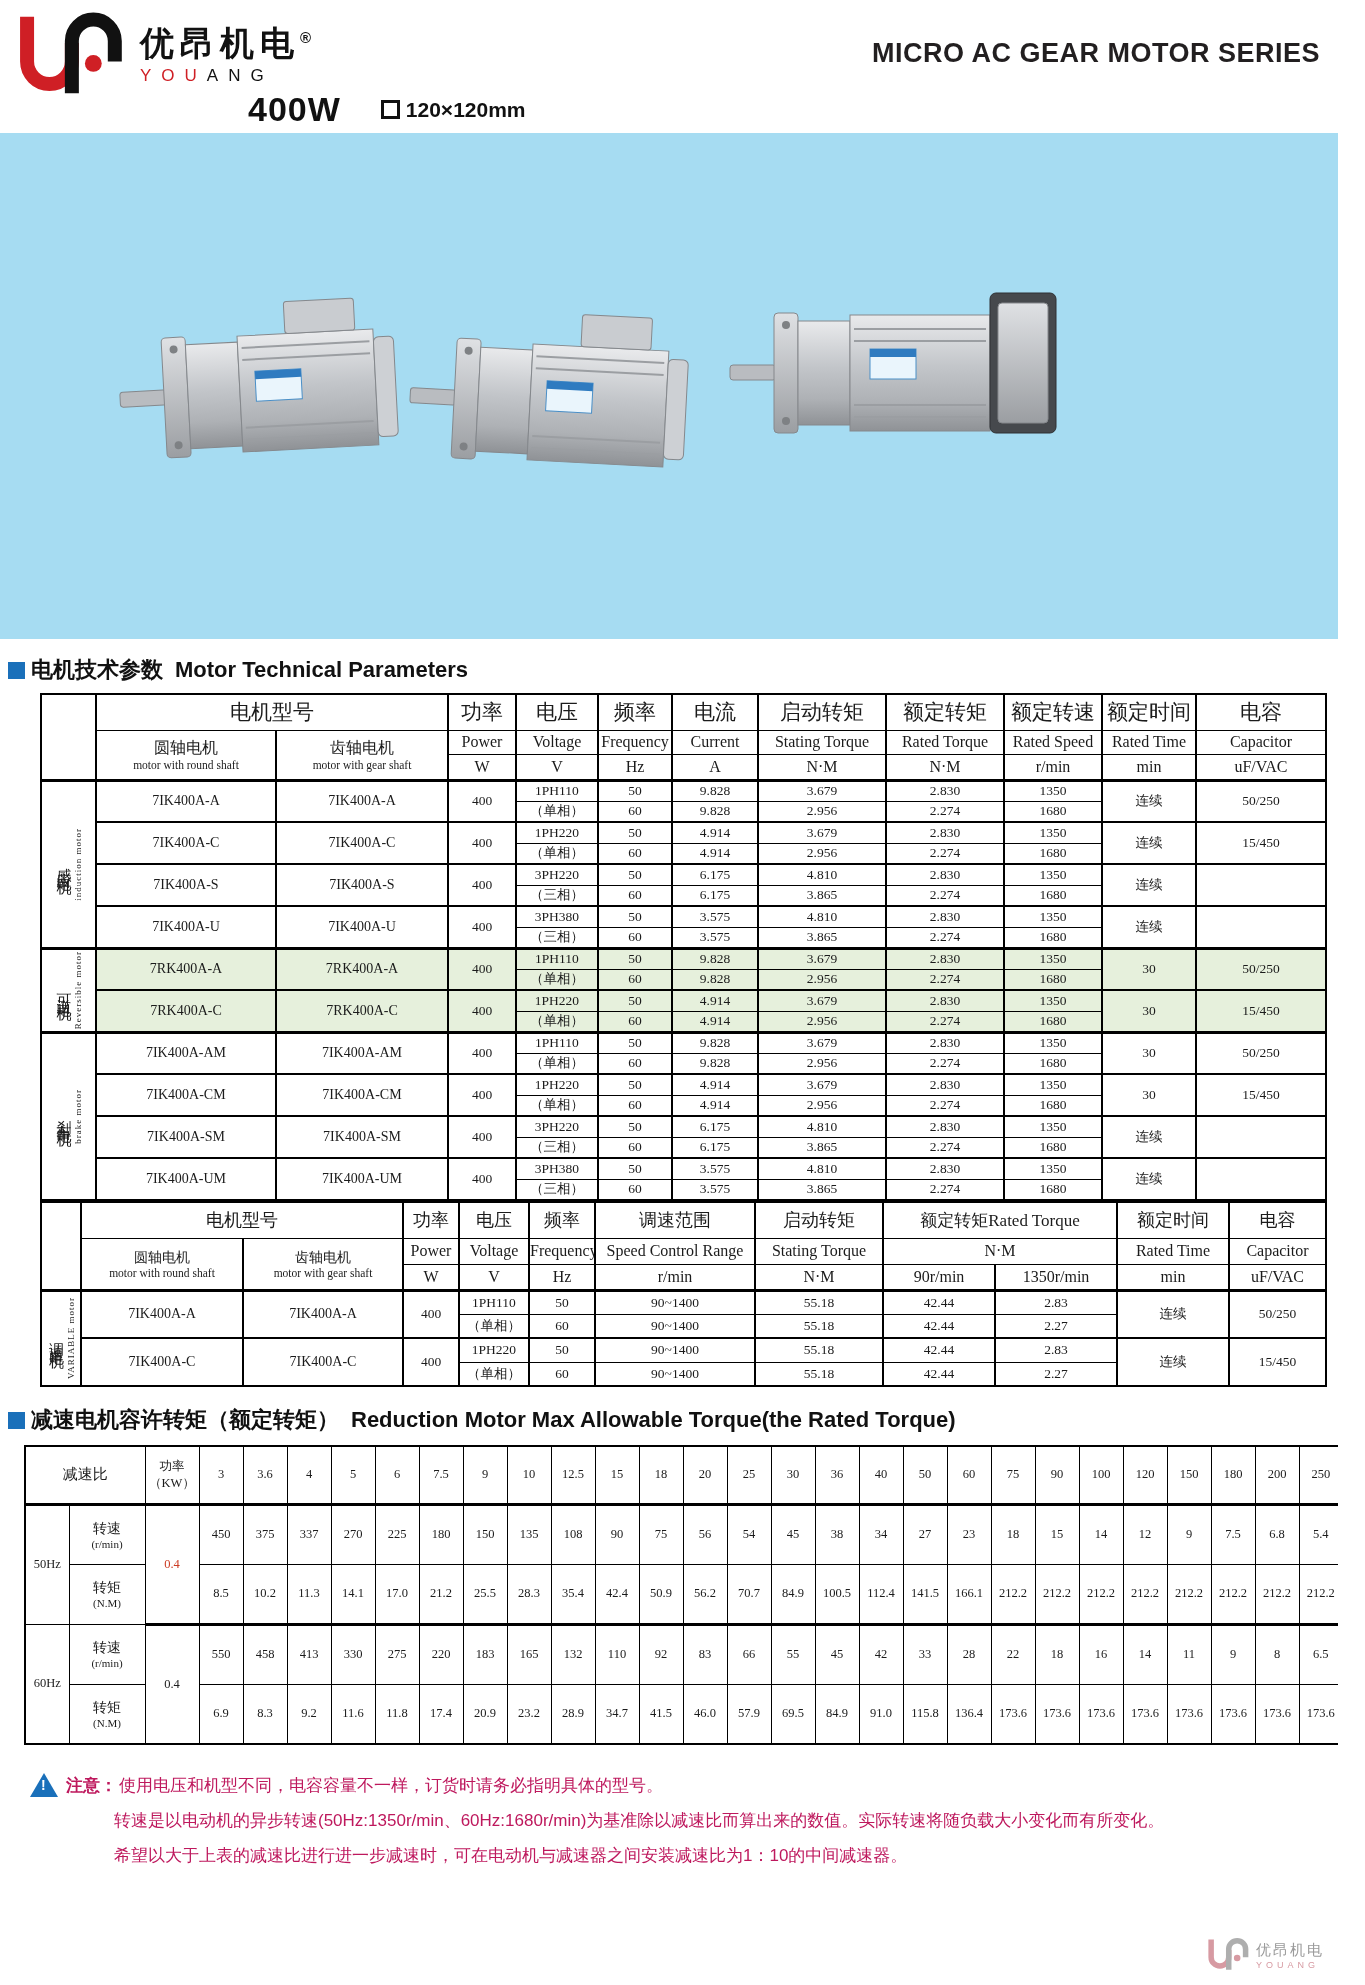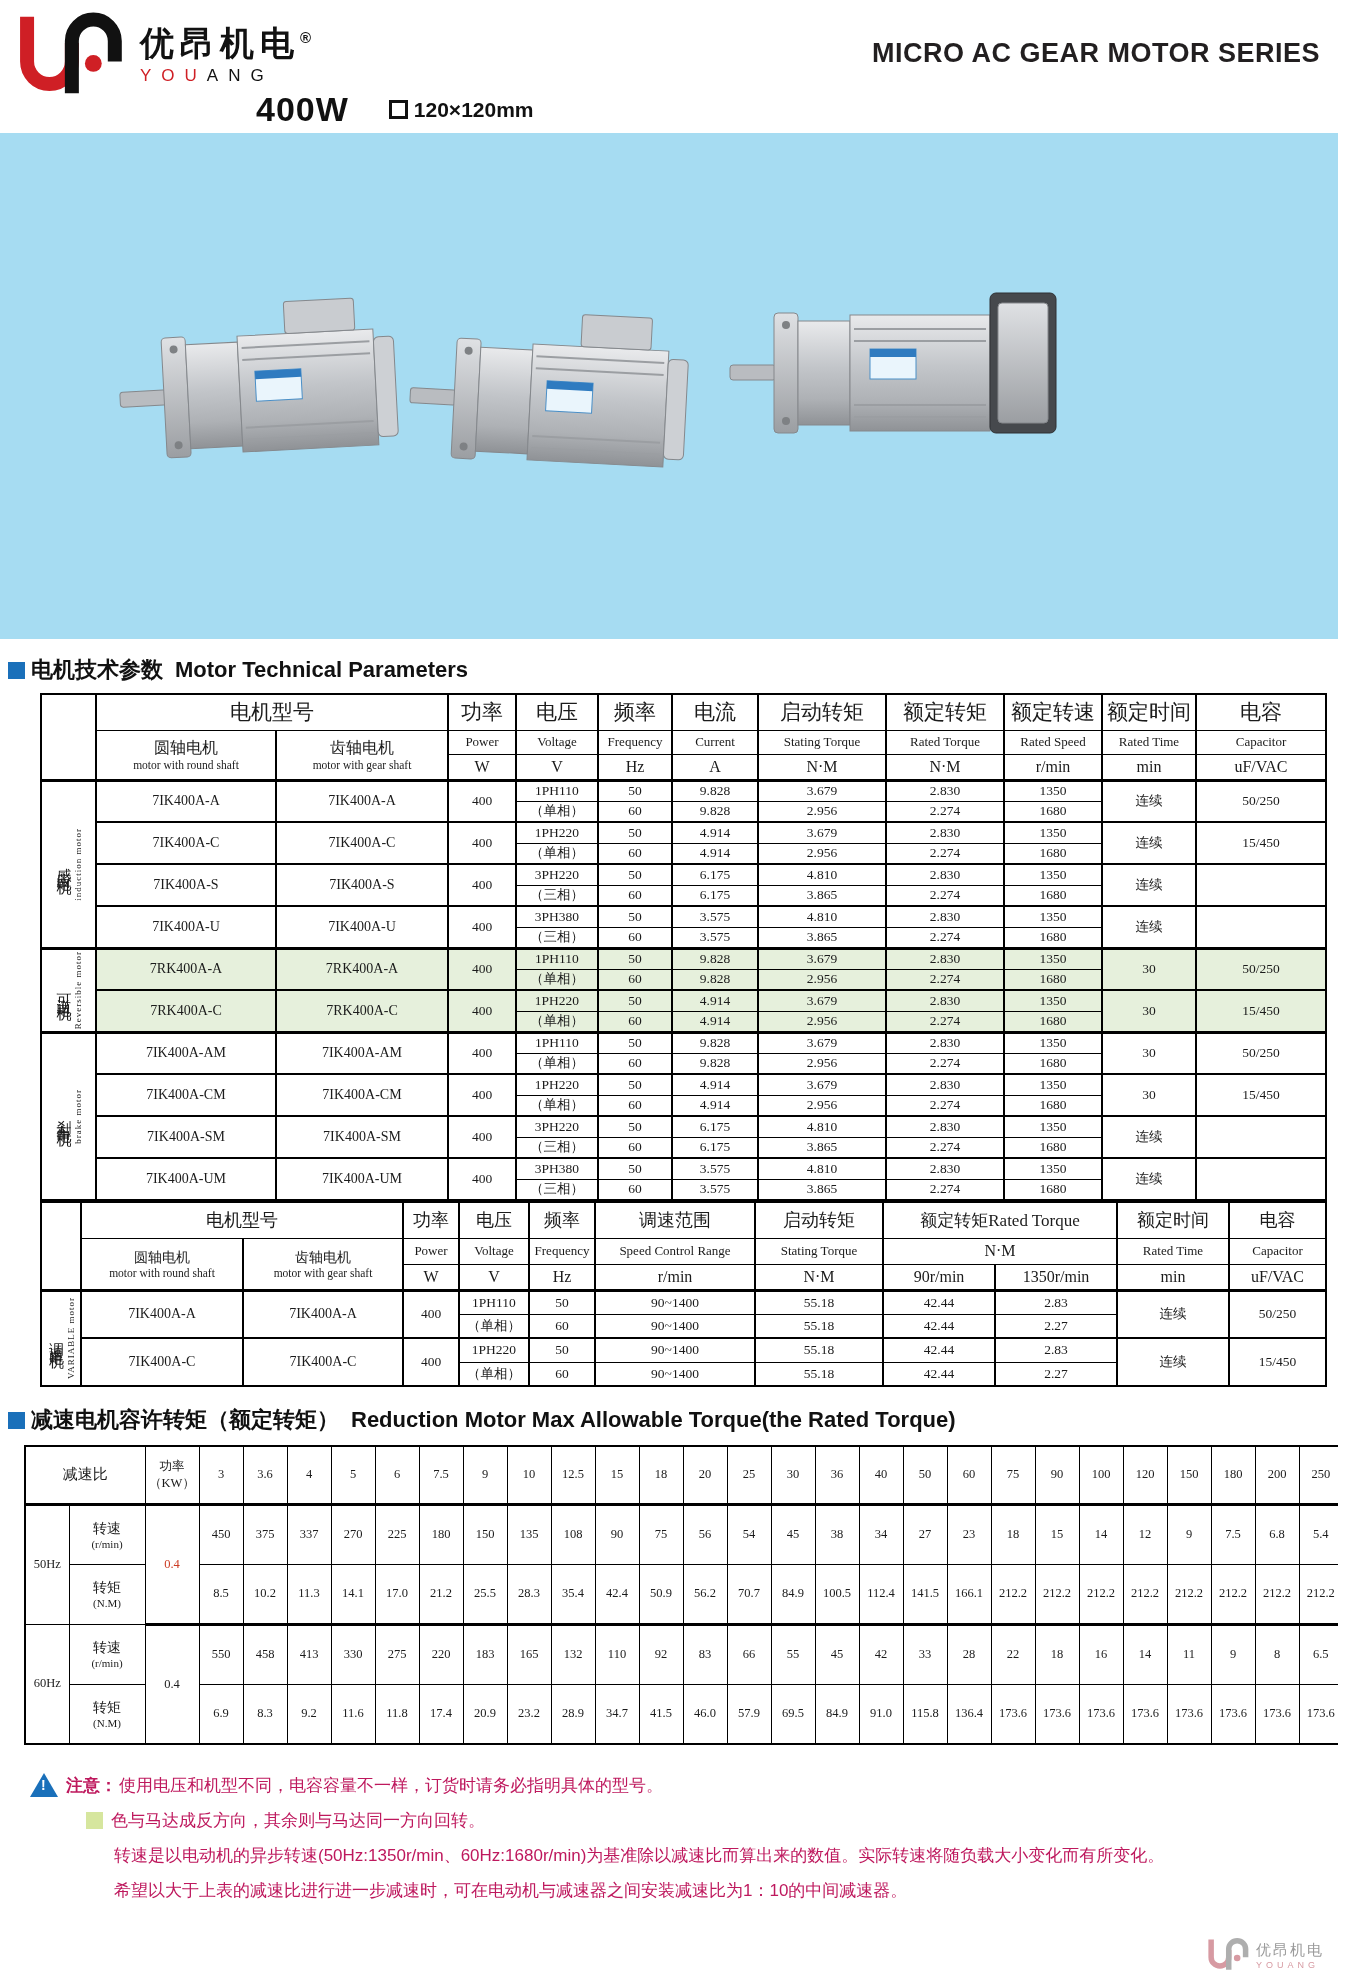--- a/index.html
+++ b/index.html
@@ -11,41 +11,41 @@
   .logo { position:absolute; left:14px; top:8px; display:flex; align-items:flex-start; }
   .logo-text { margin-left:14px; margin-top:18px; }
   .logo-cn { font-size:34px; font-weight:bold; letter-spacing:6px; color:#111; line-height:1; }
   .logo-reg { font-size:15px; vertical-align:super; font-weight:bold; }
   .logo-en { font-size:17px; letter-spacing:10px; color:#111; margin-top:6px; }
   .logo-en b { color:#cf1f25; font-weight:normal; }
   .series-title { position:absolute; right:18px; top:38px; text-align:right; }
   .series-en { font-size:27px; font-weight:bold; color:#221f20; letter-spacing:0.5px; }
   .series-cn { font-size:25px; font-weight:bold; color:#221f20; letter-spacing:2px; }
   .power-line { position:absolute; left:248px; top:90px; display:flex; align-items:center; }
-  .power-w { font-size:34px; font-weight:bold; color:#111; letter-spacing:1px;margin-left:8px; }
+  .power-w { font-size:34px; font-weight:bold; color:#111; letter-spacing:1px; }
   .frame-box { width:19px; height:19px; border:3px solid #111; display:inline-block; margin:0 6px 0 40px; }
   .frame-size { font-size:21px; font-weight:bold; color:#111; }
 
   
   .banner { height:506px; background:#a6dcf2; position:relative; }
 
   
   .sec-title { display:flex; align-items:center; margin:16px 0 8px 8px; }
   .sec-sq { width:17px; height:17px; background:#1a70ba; margin-right:6px; flex:none; }
   .sec-cn { font-size:22px; font-weight:bold; color:#111; }
   .sec-en { font-size:22px; font-weight:bold; color:#111; margin-left:12px; }
 
   
   table { border-collapse:collapse; table-layout:fixed; font-family:"Liberation Serif", serif; }
   th, td { border:1px solid #000; text-align:center; vertical-align:middle; font-weight:normal; overflow:hidden; }
   #t1, #t2 { width:1285px; margin-left:40px; border:2px solid #000; }
   #t1 th, #t1 td, #t2 th, #t2 td { border-left-width:2px; border-right-width:2px; }
   td.ghost { border:none !important; background:#fff; }
   th.cn { font-size:21px; height:36px; }
-  th.en { font-size:13px; height:24px;font-family:Liberation Serif, serif; }
+  th.en { font-size:16px; height:24px;font-family:Liberation Serif, serif; }
   th.unit { font-size:16px; height:26px; }
   th.modelh { height:50px; }
   th.modelh .mcn { display:block; font-size:16px; }
   th.modelh .men { display:block; font-size:11.5px; }
   td.mdl { font-size:14px; }
   td.num { font-size:13.5px; }
   #t1 tbody tr { height:21px; }
   #t2 tbody tr { height:24px; }
   tr.gsep td { border-top:3px solid #000; }
   tr.msep td { border-top:2px solid #000; }
@@ -783,24 +783,20 @@
         </tr>
       </tbody>
   </table>
 
   <div class="notes">
     <div class="note-line">
       <span class="warn-icon"></span>
       <span class="note-label">注意：</span>
       <span>使用电压和机型不同，电容容量不一样，订货时请务必指明具体的型号。</span>
     </div>
-    <div class="note-line">
-      <span class="green-sq"></span>
-      <span>色与马达成反方向，其余则与马达同一方向回转。</span>
-    </div>
     <div class="note-line ind">
       <span>转速是以电动机的异步转速(50Hz:1350r/min、60Hz:1680r/min)为基准除以减速比而算出来的数值。实际转速将随负载大小变化而有所变化。</span>
     </div>
     <div class="note-line ind">
       <span>希望以大于上表的减速比进行进一步减速时，可在电动机与减速器之间安装减速比为1：10的中间减速器。</span>
     </div>
   </div>
 
   <div class="footer-logo">
     <svg width="44" height="40" viewBox="0 0 120 100">

